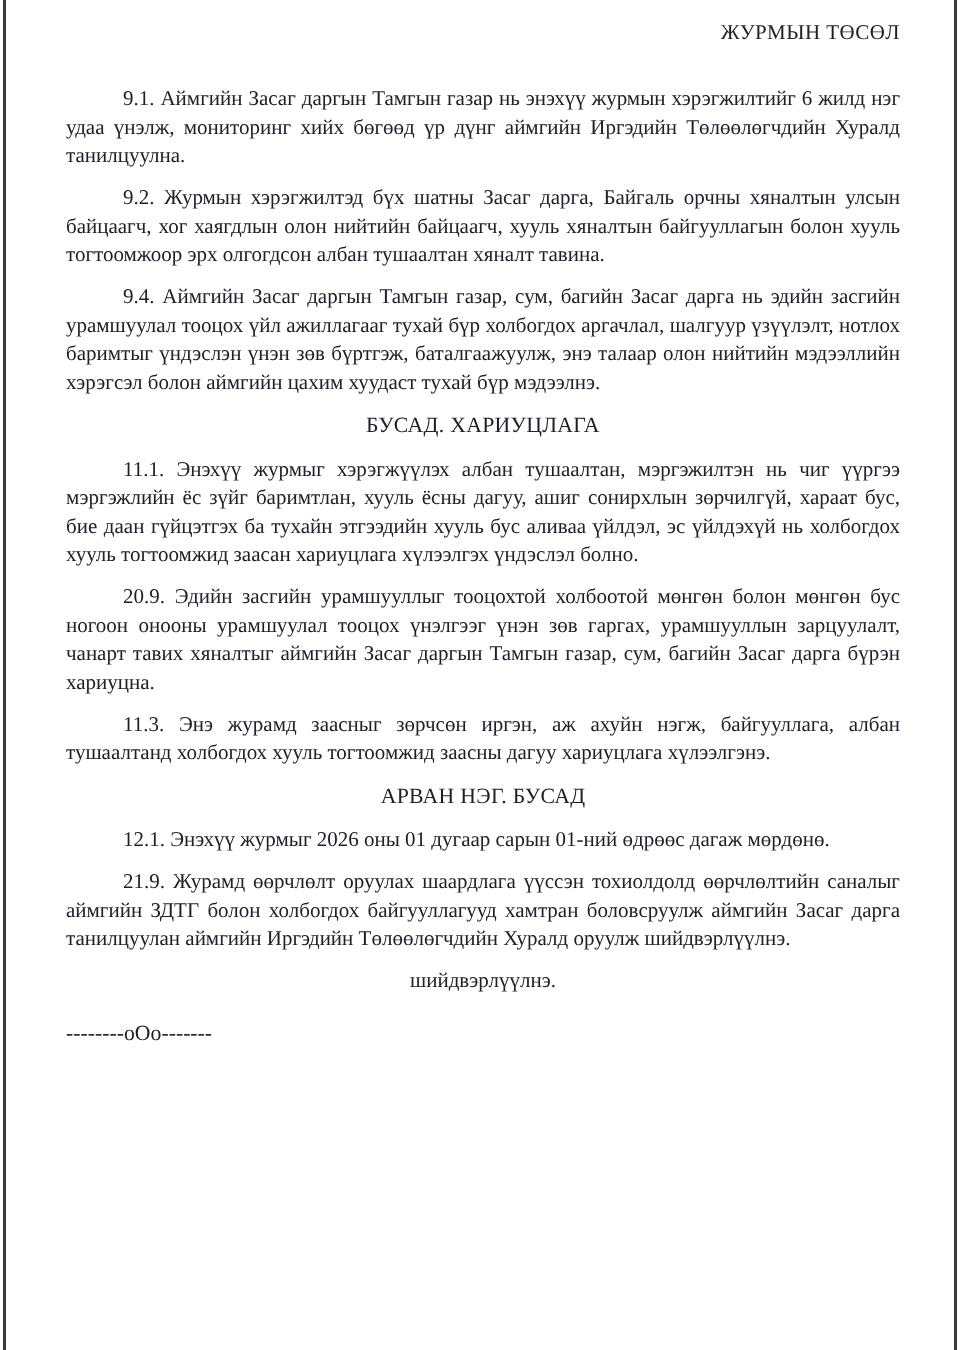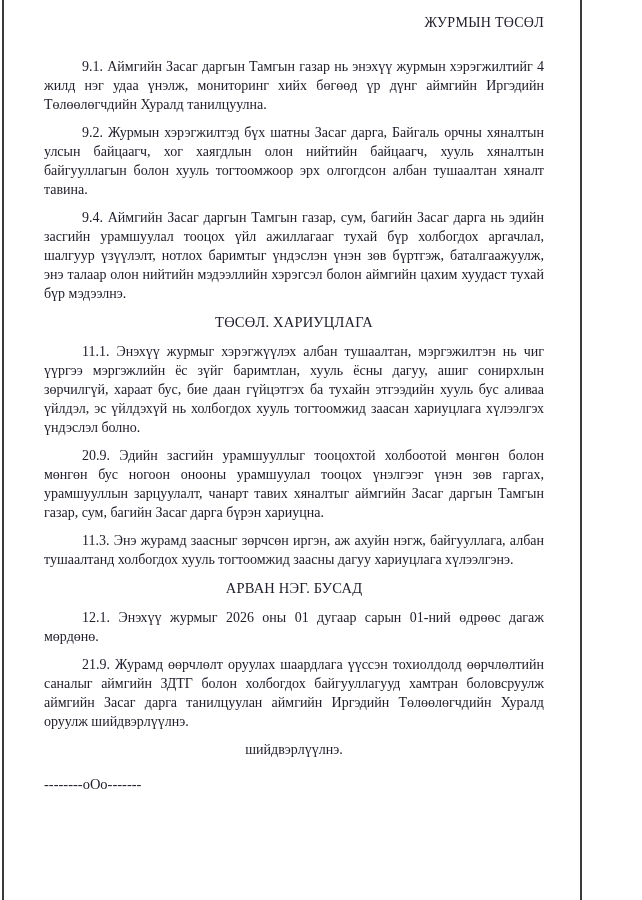--- a/index.html
+++ b/index.html
@@ -8,21 +8,21 @@
     height: 900px;
     background: #ffffff;
     font-family: "Liberation Serif", "DejaVu Serif", serif;
     color: #20202c;
     overflow: hidden;
   }
   .page {
     position: absolute;
     top: 0;
     left: 2px;
-    width: 580px;
+    width: 636px;
     height: 900px;
     border-left: 2px solid #3a3a3a;
     border-right: 2px solid #3a3a3a;
     background: #ffffff;
     padding: 14px 36px 0 40px;
   }
   .doc-title {
     text-align: right;
     font-size: 14px;
     line-height: 17px;
@@ -58,25 +58,25 @@
     margin-top: 16px;
   }
 </style>
 </head>
 <body>
 
 <div class="page">
 
   <div class="doc-title">ЖУРМЫН ТӨСӨЛ</div>
 
-  <p class="para">9.1. Аймгийн Засаг даргын Тамгын газар нь энэхүү журмын хэрэгжилтийг 4 жилд нэг удаа үнэлж, мониторинг хийх бөгөөд үр дүнг аймгийн Иргэдийн Төлөөлөгчдийн Хуралд танилцуулна.</p>
+  <p class="para">9.1. Аймгийн Засаг даргын Тамгын газар нь энэхүү журмын хэрэгжилтийг 6 жилд нэг удаа үнэлж, мониторинг хийх бөгөөд үр дүнг аймгийн Иргэдийн Төлөөлөгчдийн Хуралд танилцуулна.</p>
   <p class="para">9.2. Журмын хэрэгжилтэд бүх шатны Засаг дарга, Байгаль орчны хяналтын улсын байцаагч, хог хаягдлын олон нийтийн байцаагч, хууль хяналтын байгууллагын болон хууль тогтоомжоор эрх олгогдсон албан тушаалтан хяналт тавина.</p>
   <p class="para">9.4. Аймгийн Засаг даргын Тамгын газар, сум, багийн Засаг дарга нь эдийн засгийн урамшуулал тооцох үйл ажиллагааг тухай бүр холбогдох аргачлал, шалгуур үзүүлэлт, нотлох баримтыг үндэслэн үнэн зөв бүртгэж, баталгаажуулж, энэ талаар олон нийтийн мэдээллийн хэрэгсэл болон аймгийн цахим хуудаст тухай бүр мэдээлнэ.</p>
 
-  <p class="section-heading">ТӨСӨЛ. ХАРИУЦЛАГА</p>
+  <p class="section-heading">БУСАД. ХАРИУЦЛАГА</p>
 
   <p class="para">11.1. Энэхүү журмыг хэрэгжүүлэх албан тушаалтан, мэргэжилтэн нь чиг үүргээ мэргэжлийн ёс зүйг баримтлан, хууль ёсны дагуу, ашиг сонирхлын зөрчилгүй, хараат бус, бие даан гүйцэтгэх ба тухайн этгээдийн хууль бус аливаа үйлдэл, эс үйлдэхүй нь холбогдох хууль тогтоомжид заасан хариуцлага хүлээлгэх үндэслэл болно.</p>
   <p class="para">20.9. Эдийн засгийн урамшууллыг тооцохтой холбоотой мөнгөн болон мөнгөн бус ногоон онооны урамшуулал тооцох үнэлгээг үнэн зөв гаргах, урамшууллын зарцуулалт, чанарт тавих хяналтыг аймгийн Засаг даргын Тамгын газар, сум, багийн Засаг дарга бүрэн хариуцна.</p>
   <p class="para">11.3. Энэ журамд заасныг зөрчсөн иргэн, аж ахуйн нэгж, байгууллага, албан тушаалтанд холбогдох хууль тогтоомжид заасны дагуу хариуцлага хүлээлгэнэ.</p>
 
   <p class="section-heading">АРВАН НЭГ. БУСАД</p>
 
   <p class="para">12.1. Энэхүү журмыг 2026 оны 01 дугаар сарын 01-ний өдрөөс дагаж мөрдөнө.</p>
   <p class="para">21.9. Журамд өөрчлөлт оруулах шаардлага үүссэн тохиолдолд өөрчлөлтийн саналыг аймгийн ЗДТГ болон холбогдох байгууллагууд хамтран боловсруулж аймгийн Засаг дарга танилцуулан аймгийн Иргэдийн Төлөөлөгчдийн Хуралд оруулж шийдвэрлүүлнэ.</p>
 

